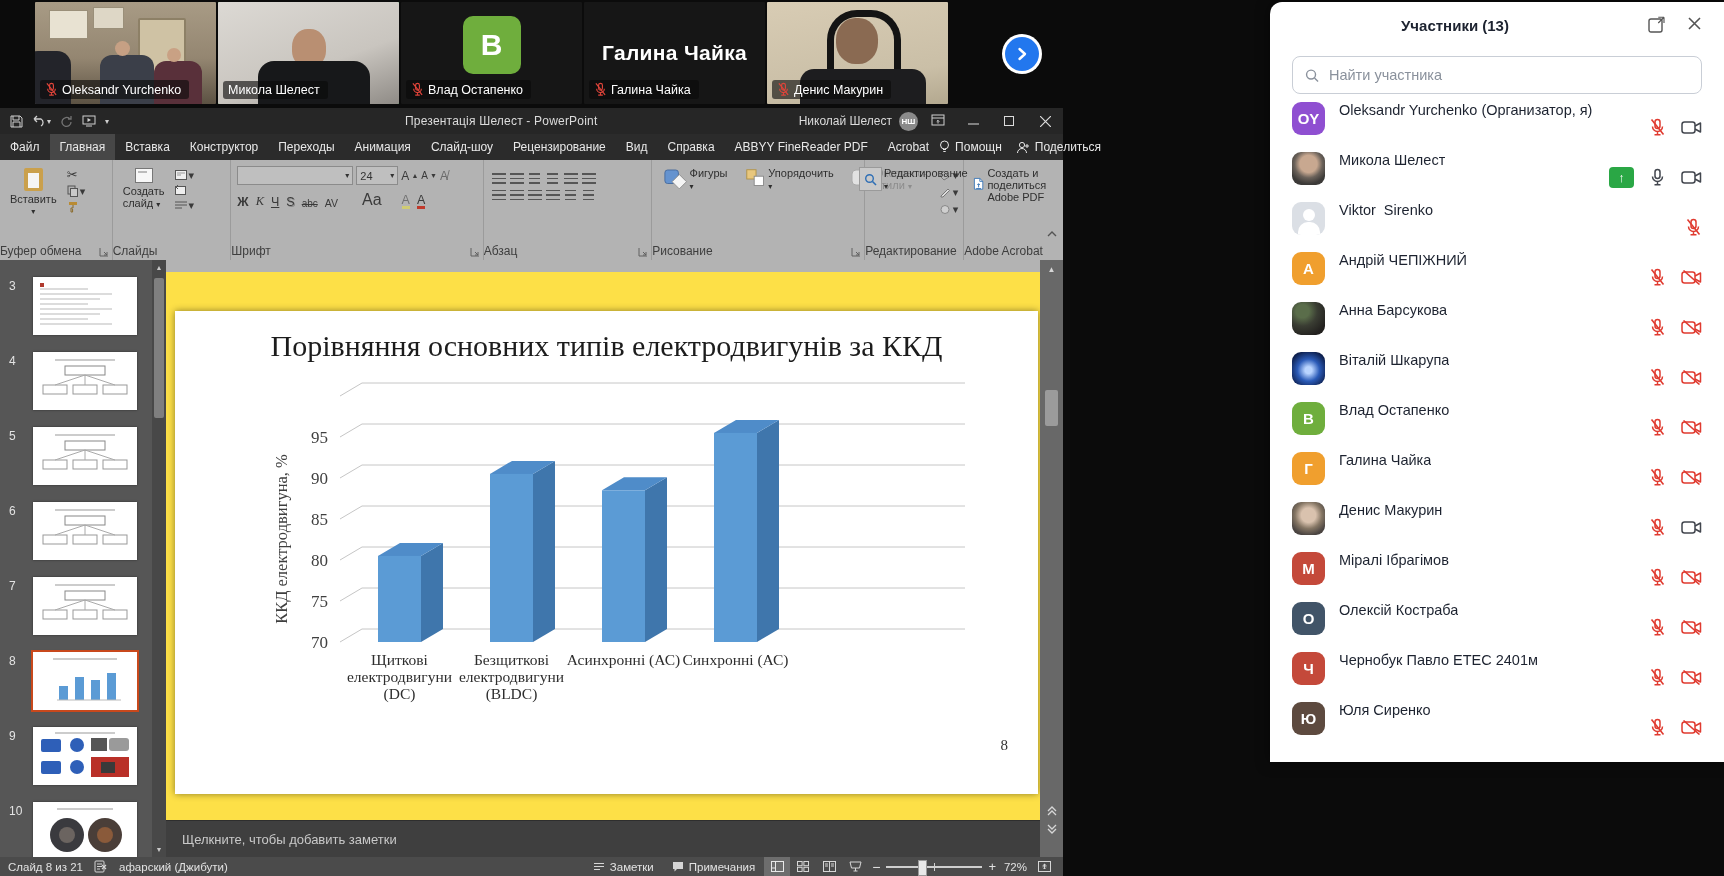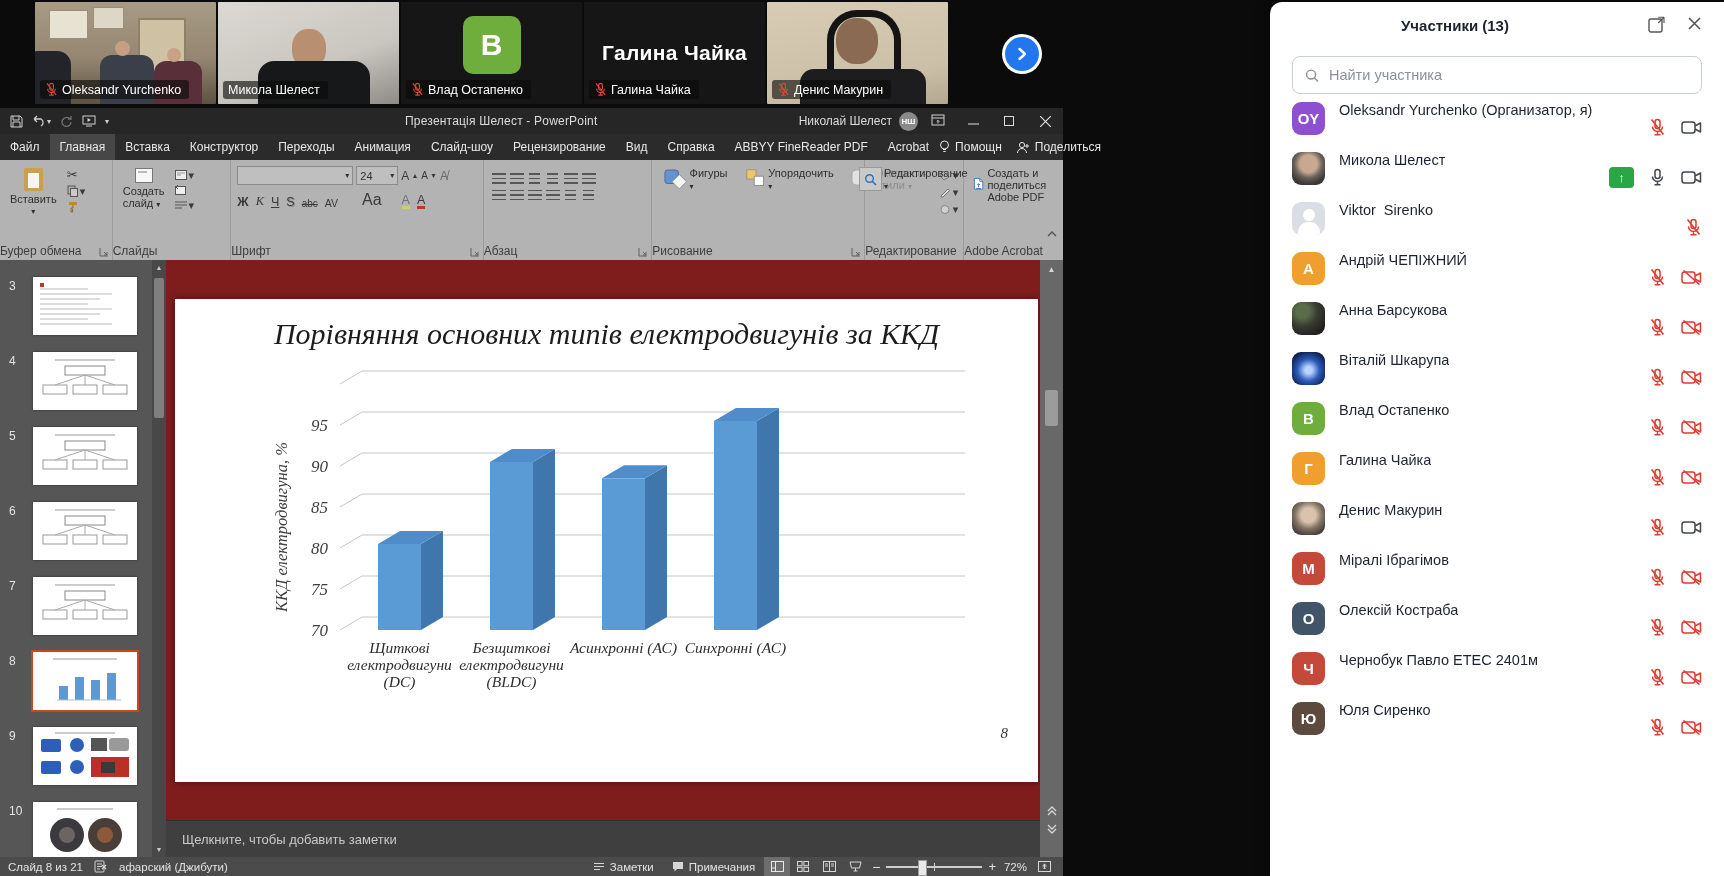--- a/index.html
+++ b/index.html
@@ -86,21 +86,21 @@
   
   #thumbs-panel{position:absolute;left:0;top:152px;width:152px;height:597px;background:#565656;overflow:hidden;}
   .thumb-row{position:absolute;left:0;width:152px;}
   .thumb-num{position:absolute;left:9px;top:2px;color:#e3e3e3;font-size:12px;}
   .thumb-box{position:absolute;left:33px;top:0;width:104px;height:58px;background:#fff;box-shadow:0 0 2px rgba(0,0,0,.5);}
   .thumb-box.sel{outline:2px solid #c8481c;outline-offset:0px;}
   #thumbs-scroll{position:absolute;left:152px;top:152px;width:14px;height:597px;background:#484848;}
   #thumbs-scroll .arr{position:absolute;left:0;width:14px;height:15px;color:#c9c9c9;font-size:7px;text-align:center;line-height:15px;}
   #thumbs-scroll .thumb{position:absolute;left:2px;top:18px;width:10px;height:140px;background:#7f7f7f;border-radius:2px;}
 
-  #slide-region{position:absolute;left:166px;top:152px;width:874px;height:560px;background:#7f1d1d;font-style:italic;}
+  #slide-region{position:absolute;left:166px;top:164px;width:874px;height:560px;background:#fde047;}
   #slide-canvas{position:absolute;left:9px;top:39px;width:863px;height:483px;background:#fff;
       box-shadow:0 0 7px rgba(0,0,0,.45);font-family:"Liberation Serif",serif;}
   #slide-title{position:absolute;left:50%;top:16px;transform:translateX(-50%);width:680px;text-align:center;
       font-size:30px;line-height:37px;color:#1c1c1c;}
   #chart-svg{position:absolute;left:0;top:0;}
   #slide-pagenum{position:absolute;right:30px;bottom:40px;font-size:15px;color:#333;}
   #notes-pane{position:absolute;left:166px;top:712px;width:874px;height:37px;background:#3f3f3f;border-top:1px solid #2e2e2e;
       color:#c9c9c9;font-size:13px;display:flex;align-items:center;padding-left:16px;box-sizing:border-box;}
   #main-scroll{position:absolute;left:1040px;top:152px;width:23px;height:597px;background:#686868;}
   #main-scroll .arr{position:absolute;left:4px;width:15px;height:15px;color:#d6d6d6;font-size:8px;text-align:center;line-height:15px;}
@@ -112,21 +112,21 @@
   #ppt-status .sep-flex{flex:1;}
   .st-item{display:flex;align-items:center;gap:5px;padding:0 9px;height:100%;}
   .viewbtn{width:26px;height:19px;display:flex;align-items:center;justify-content:center;}
   .viewbtn.on{background:#6d6d6d;}
   #zoom-slider{display:flex;align-items:center;gap:6px;padding:0 4px;}
   #zoom-track{position:relative;width:96px;height:2px;background:#cfcfcf;}
   #zoom-handle{position:absolute;left:32px;top:-6px;width:7px;height:14px;background:#e8e8e8;border:1px solid #9a9a9a;}
   #zoom-tick{position:absolute;left:48px;top:-3px;width:1px;height:8px;background:#cfcfcf;}
 
   
-  #participants{position:absolute;left:1270px;top:2px;width:454px;height:874px;background:#fff;
+  #participants{position:absolute;left:1270px;top:2px;width:454px;height:760px;background:#fff;
       border-radius:12px 0 0 0;box-shadow:0 0 14px rgba(0,0,0,.5);display:flex;flex-direction:column;}
   #p-header{position:relative;height:46px;display:flex;align-items:center;justify-content:center;}
   #p-title{font-size:15px;font-weight:700;color:#1d2330;margin-right:84px;}
   #p-header .hicons{position:absolute;right:22px;top:14px;display:flex;gap:22px;}
   #p-search{margin:8px 22px 6px 22px;height:36px;border:1px solid #c9ced6;border-radius:8px;
       display:flex;align-items:center;gap:8px;padding:0 12px;}
   #p-search input{border:none;outline:none;font-size:14.5px;color:#333;width:100%;
       font-family:"Liberation Sans",sans-serif;background:transparent;}
   #p-search input::placeholder{color:#8a919c;}
   #p-list{flex:1;overflow:hidden;padding-top:2px;}

